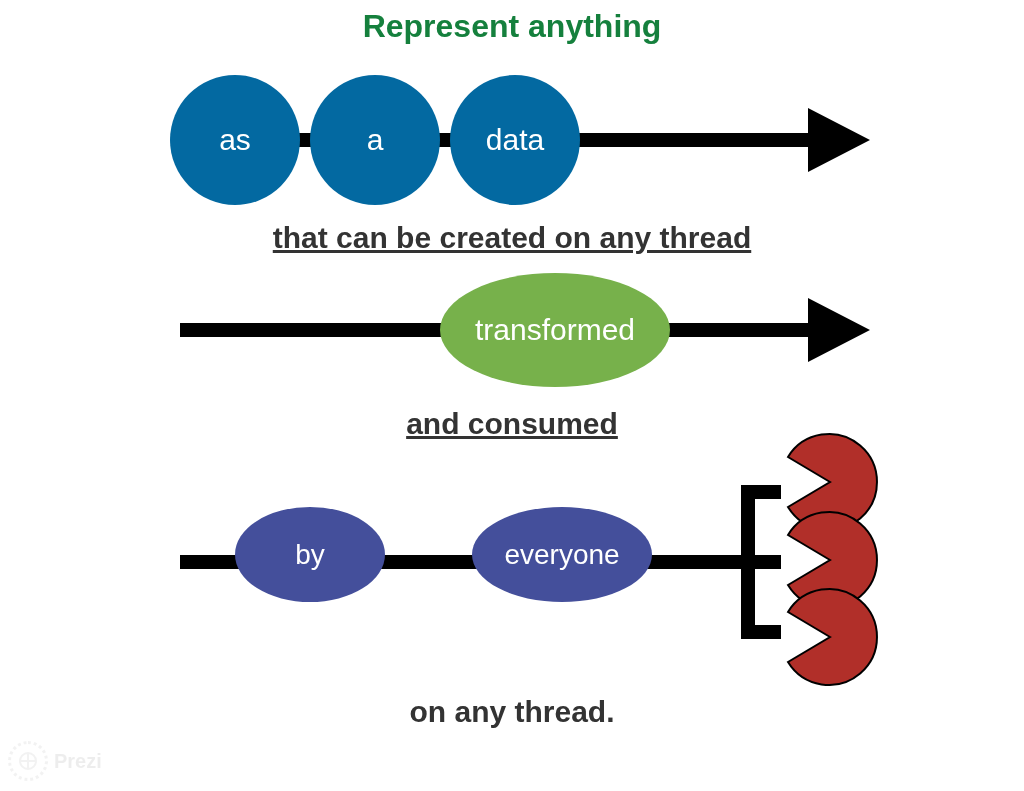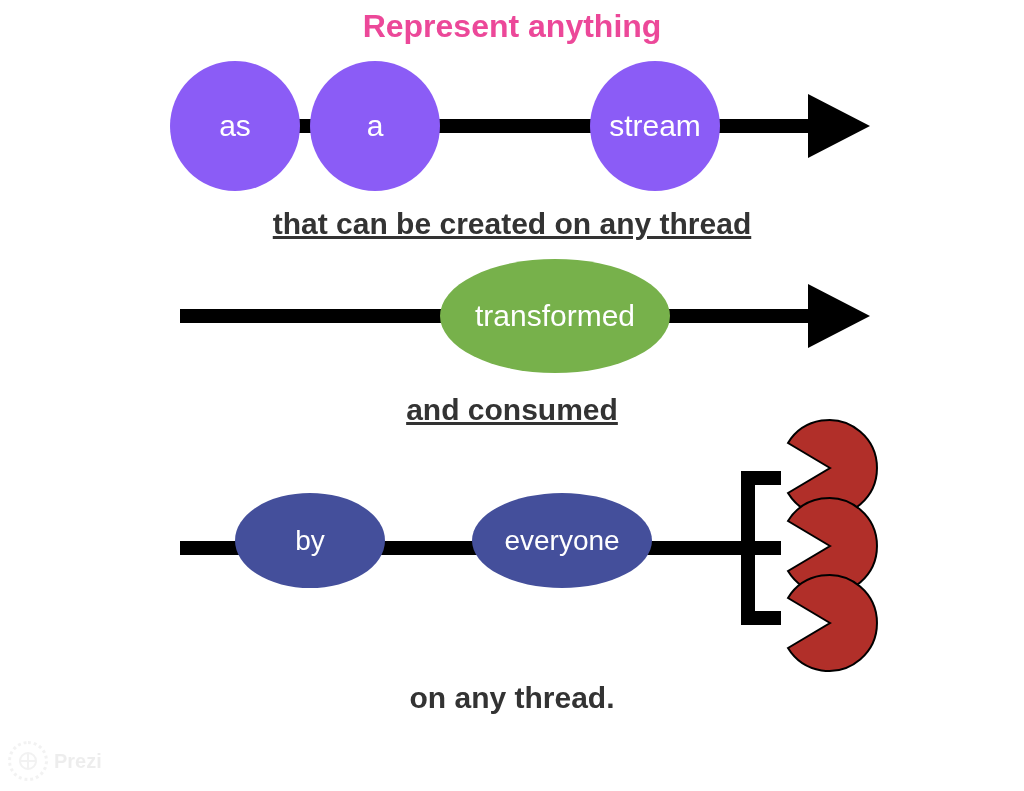--- a/index.html
+++ b/index.html
@@ -8,23 +8,23 @@
       height: 791px;
       background: white;
       font-family: Arial, Helvetica, sans-serif;
       position: relative;
       overflow: hidden;
     }
     .title {
       text-align: center;
       font-size: 32px;
       font-weight: bold;
-      color: #ec4899;
+      color: #15803d;
       margin-top: 8px;
-      margin-bottom: 6px;
+      margin-bottom: 20px;
     }
     .section {
       position: relative;
       width: 100%;
     }
     
     .row1 {
       height: 150px;
       position: relative;
     }
@@ -44,21 +44,21 @@
       height: 0;
       border-left: 62px solid black;
       border-top: 32px solid transparent;
       border-bottom: 32px solid transparent;
     }
     .blue-circle {
       position: absolute;
       width: 130px;
       height: 130px;
       border-radius: 50%;
-      background: #8b5cf6;
+      background: #0369a1;
       display: flex;
       align-items: center;
       justify-content: center;
       color: white;
       font-size: 30px;
       top: 10px;
     }
     .bc1 { left: 170px; }
     .bc2 { left: 310px; }
     .bc3 { left: 450px; }
@@ -198,21 +198,21 @@
 </head>
 <body>
 
 <div class="title">Represent anything</div>
 
 <div class="section row1">
   <div class="arrow-line"></div>
   <div class="arrow-head"></div>
   <div class="blue-circle bc1">as</div>
   <div class="blue-circle bc2">a</div>
-  <div class="blue-circle bc4">stream</div>
+  <div class="blue-circle bc3">data</div>
 </div>
 
 <div class="subtitle">that can be created on any thread</div>
 
 <div class="section row2">
   <div class="arrow-line2"></div>
   <div class="arrow-head2"></div>
   <div class="green-ellipse ge2">transformed</div>
 </div>
 

